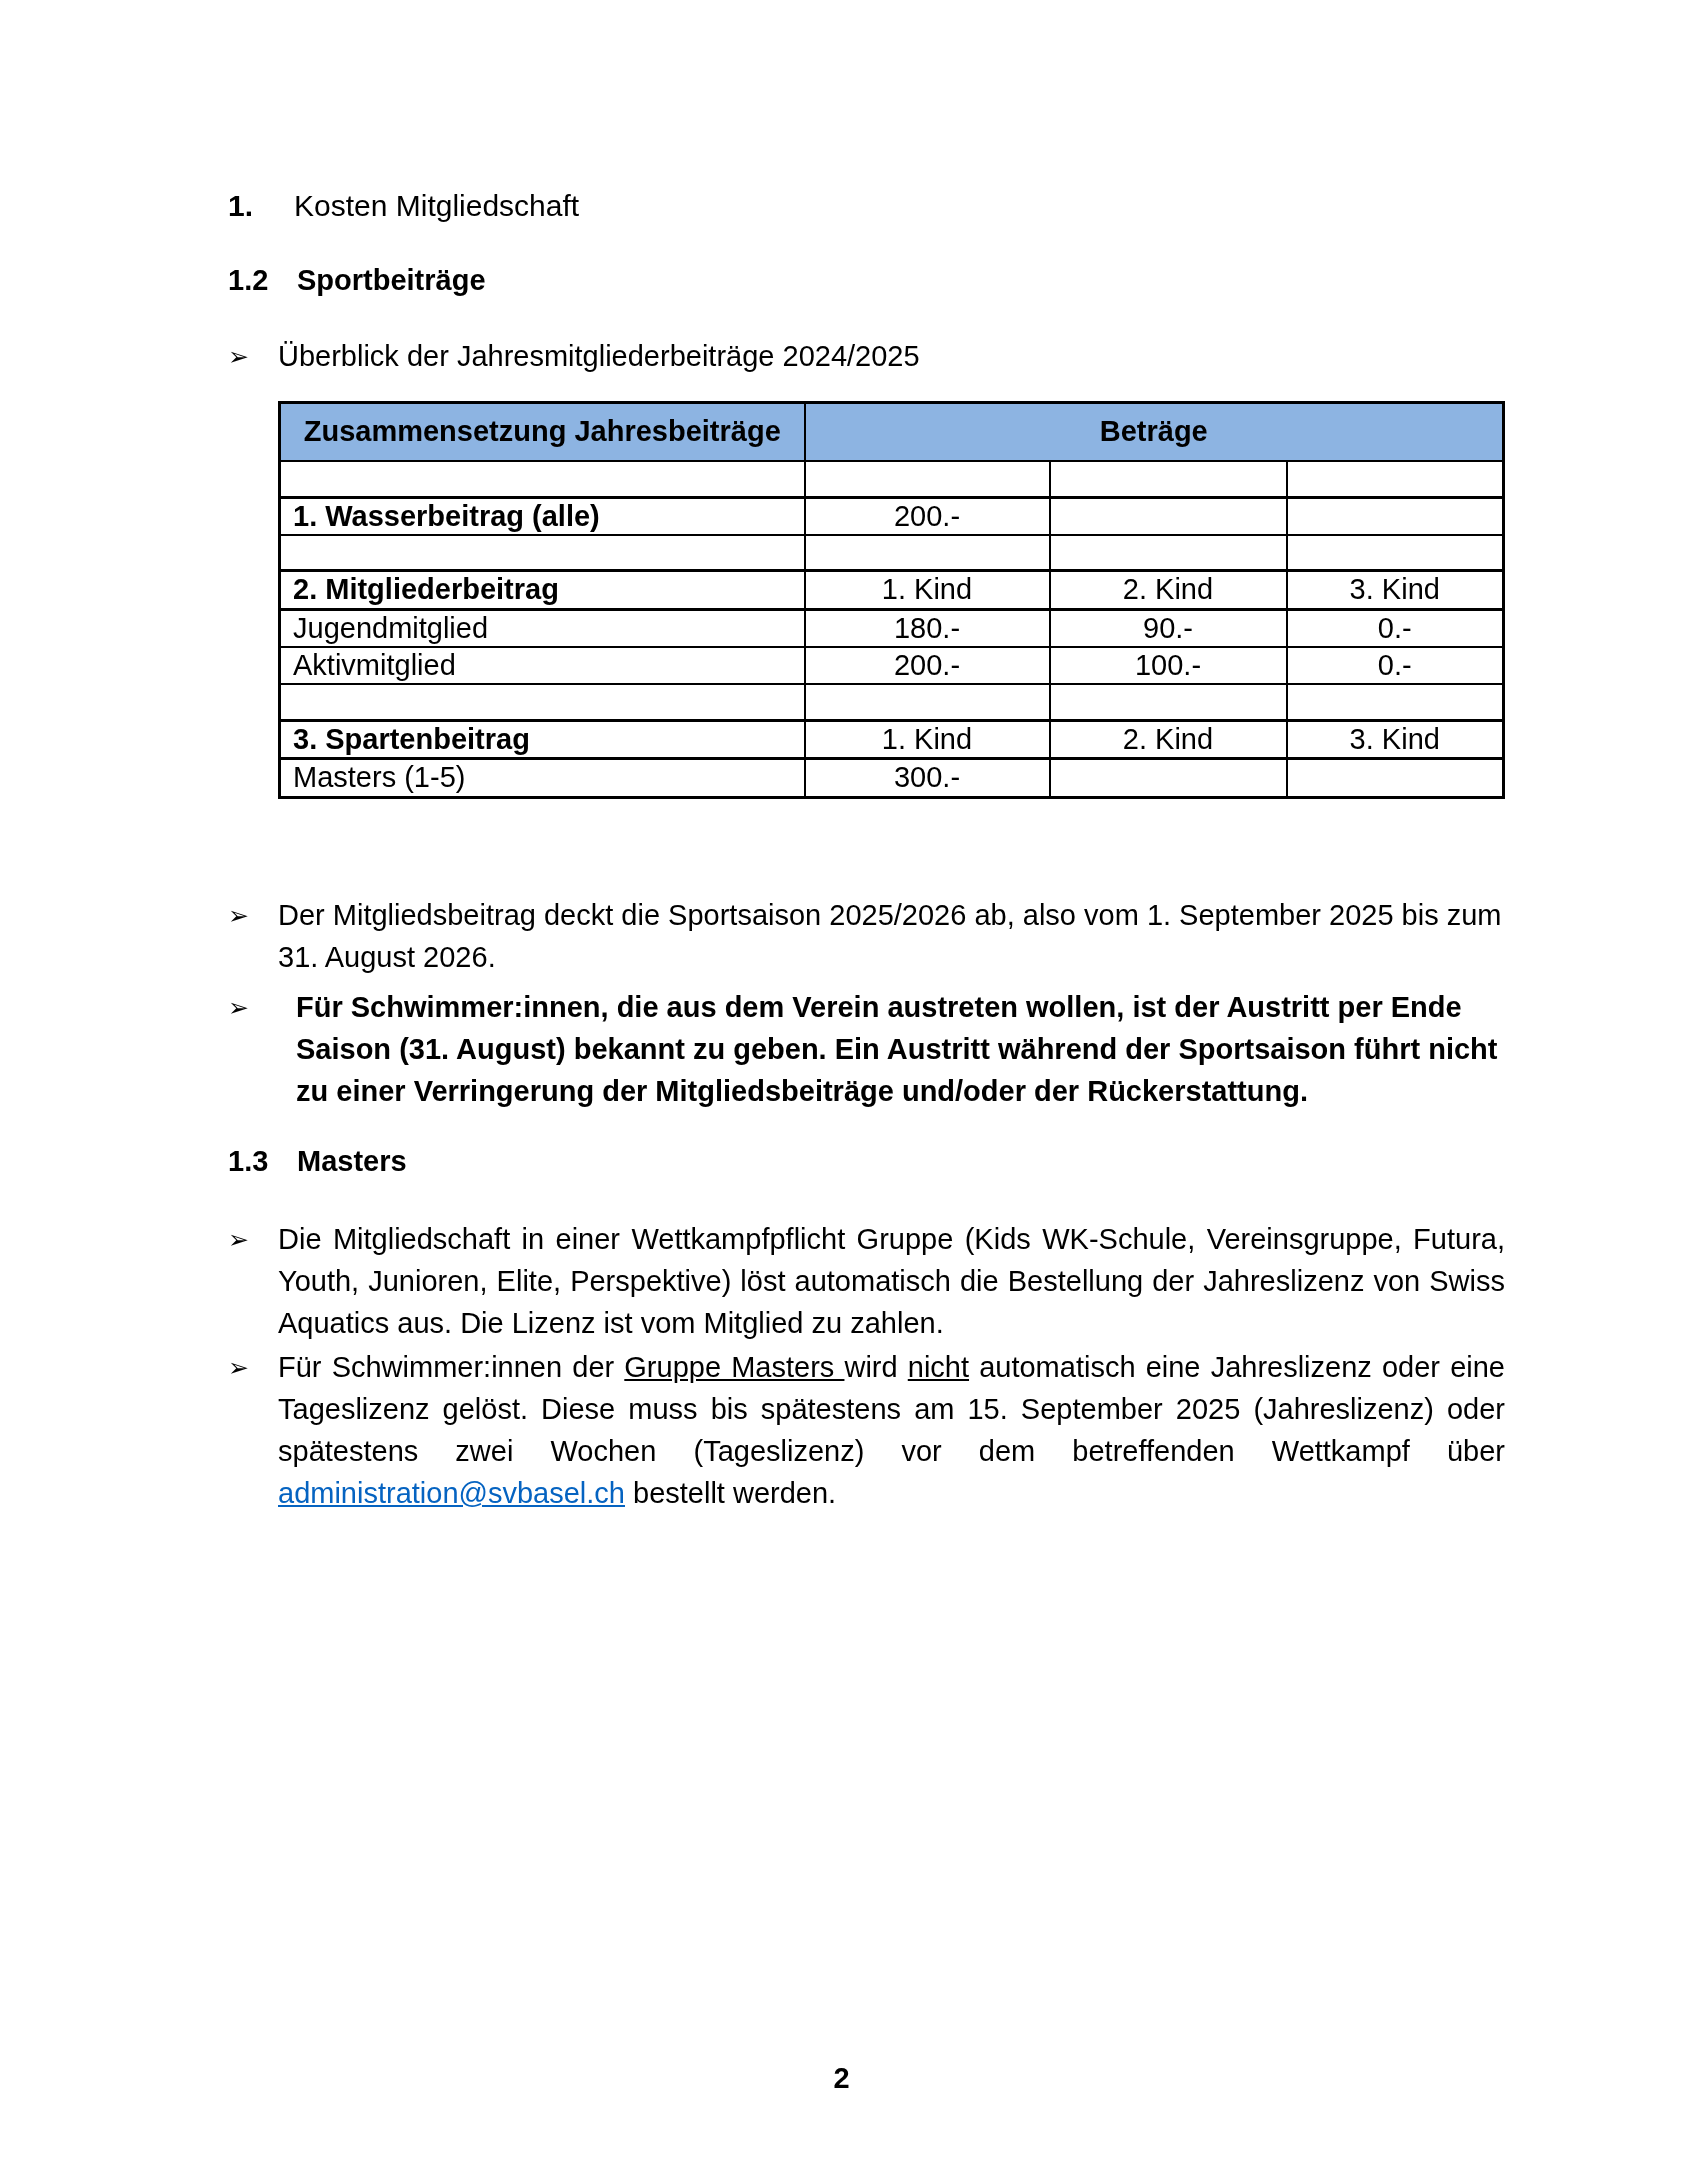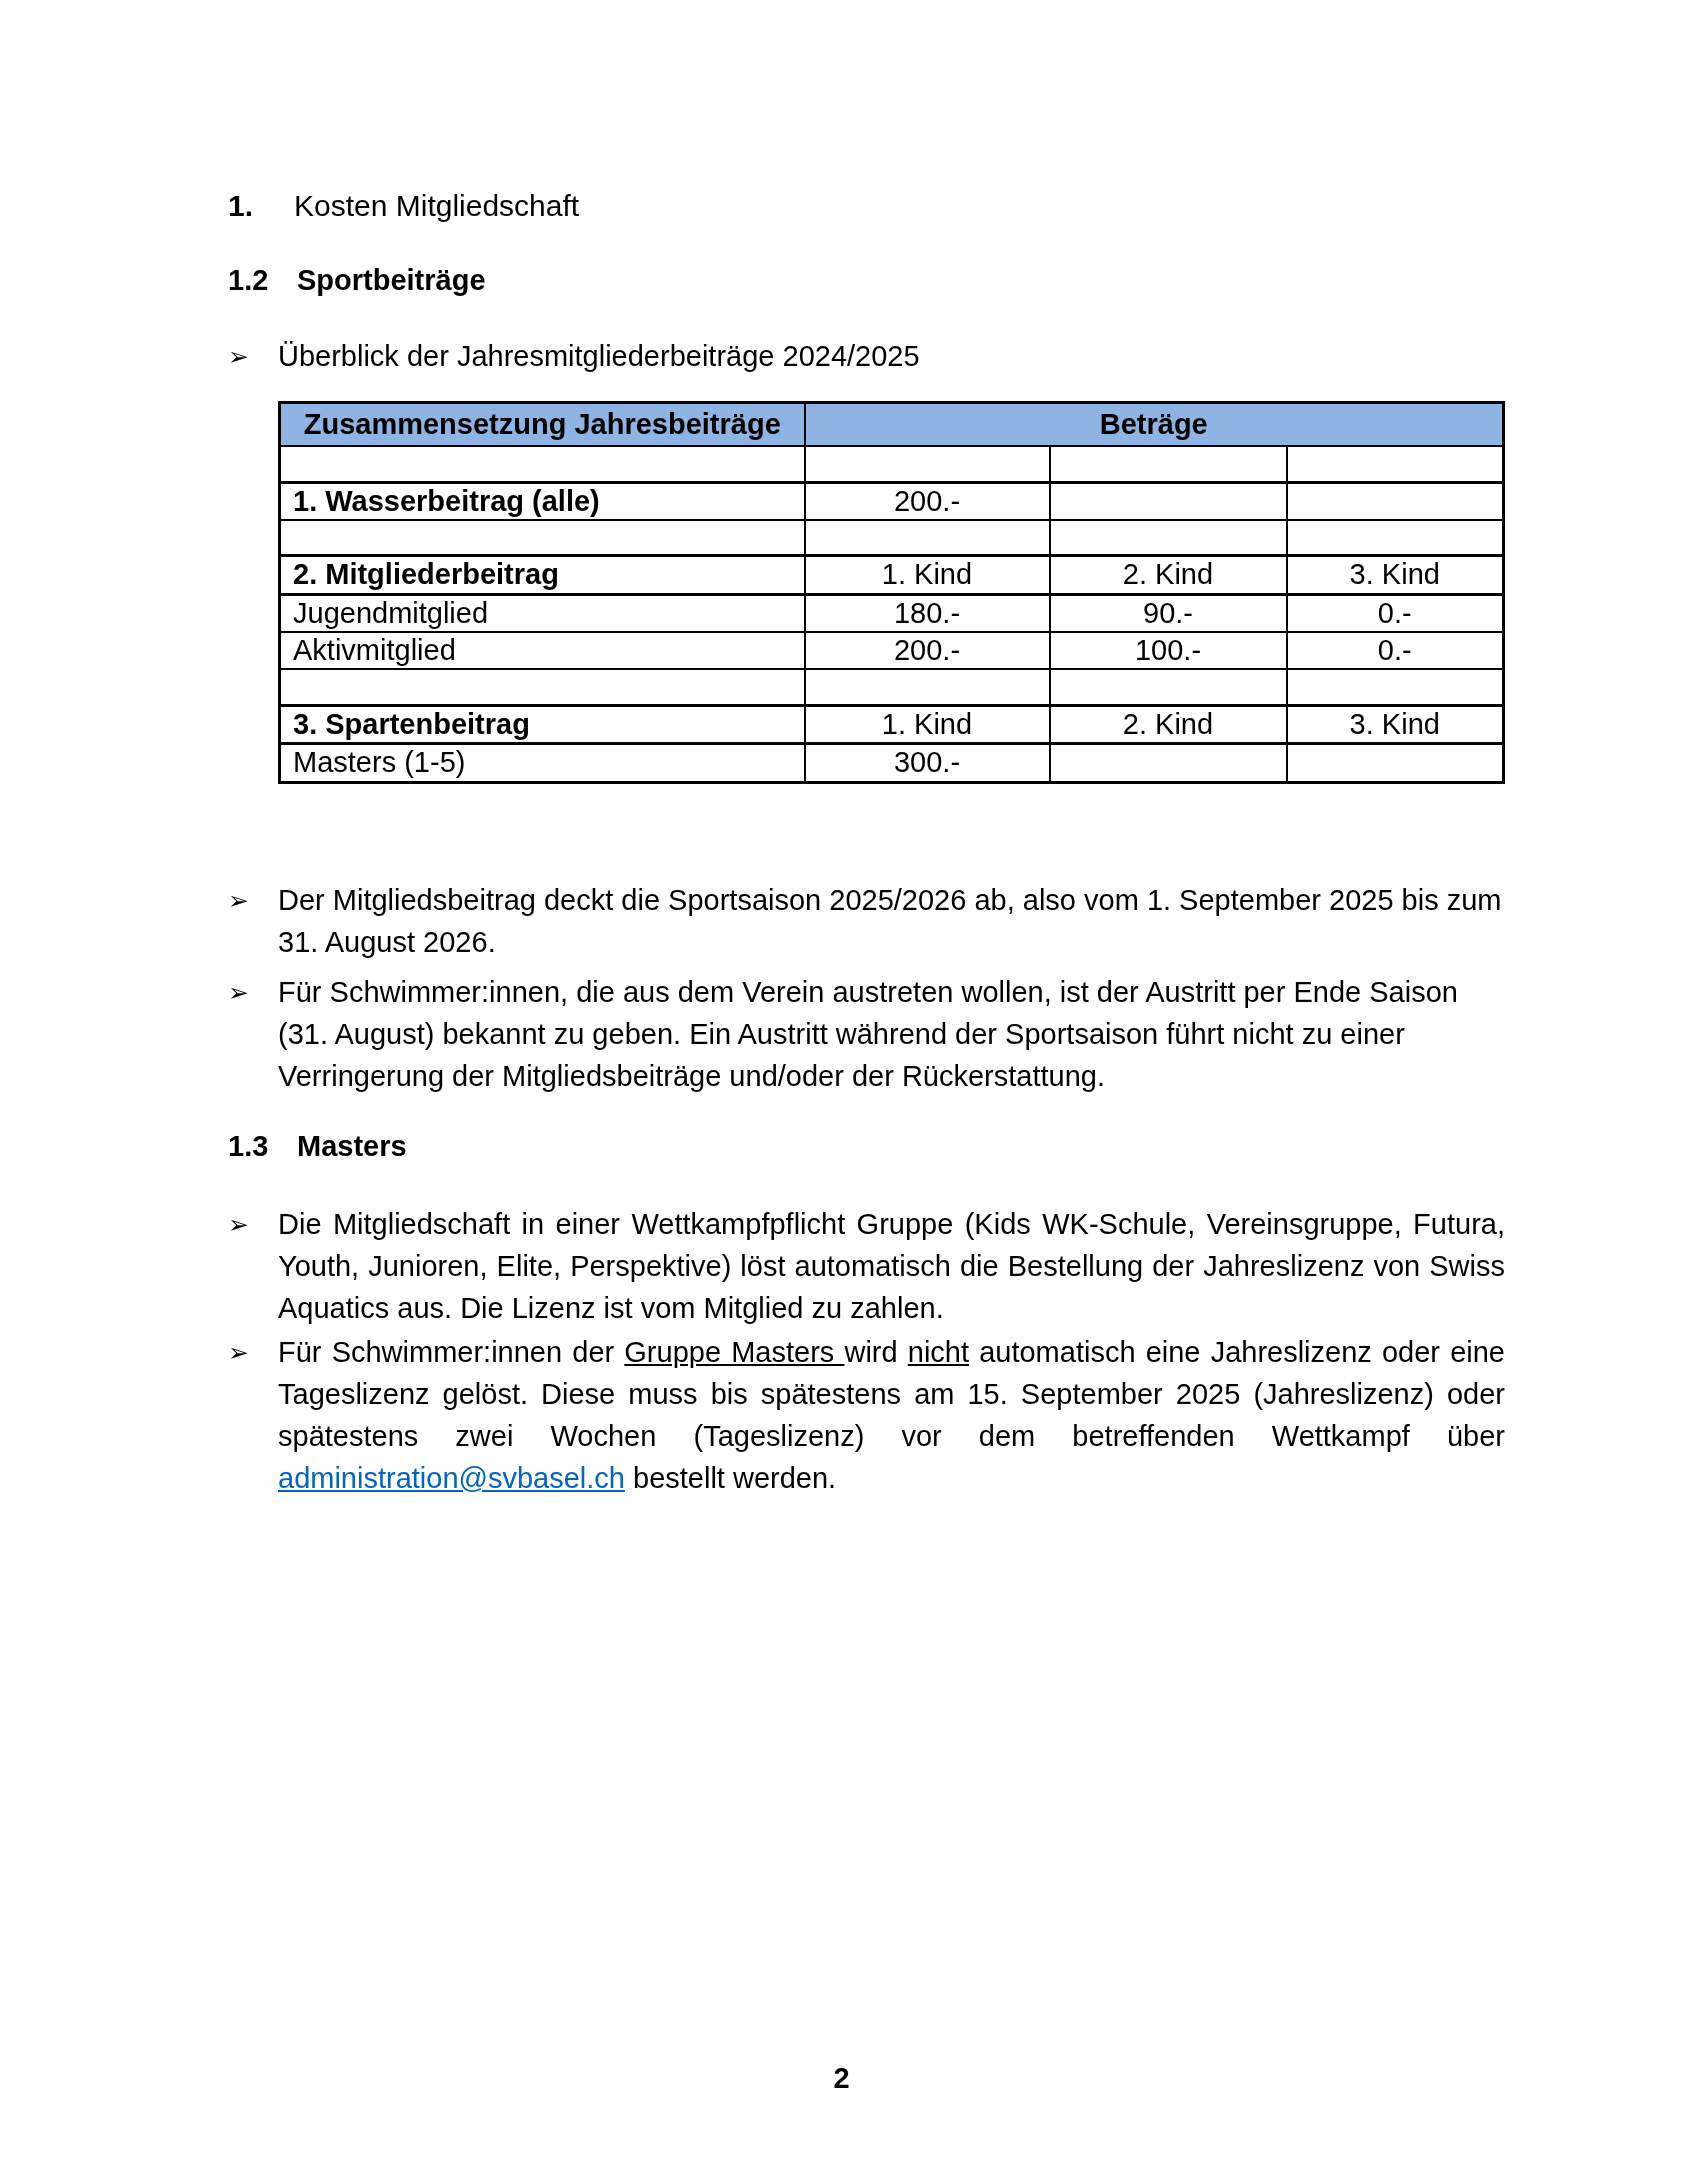--- a/index.html
+++ b/index.html
@@ -24,21 +24,21 @@
   .heading-1 { font-size: 30px; }
   .heading-1 .h-title { font-weight: normal; margin-left: 16px; }
   .heading.sub { font-weight: bold; }
   .heading-12 { margin-top: 31px; }
   .heading-13 { margin-top: 28px; align-items: center; }
 
   
   .bullet { display: flex; }
   .bullet .marker { flex: 0 0 50px; font-size: 25px; padding-top: 3px; }
   .bullet .btext { flex: 1 1 auto; }
-  .bullet.bold .btext { font-weight: normal; }
+  .bullet.bold .btext { font-weight: bold; margin-left: 18px; }
   .bullet.justified .btext { text-align: justify; }
   .bullet-overview { margin-top: 34px; }
   .bullet-season { margin-top: 95px; }
   .bullet-exit { margin-top: 8px; }
   .bullet-group { margin-top: 36px; }
   .bullet-masters { margin-top: 2px; }
 
   
   table.fee-table {
     border-collapse: collapse;
@@ -58,21 +58,21 @@
     height: 36px;
     vertical-align: middle;
     line-height: 1.15;
     overflow: hidden;
     white-space: nowrap;
   }
   .fee-table th {
     background: #8DB4E2;
     font-weight: bold;
     text-align: center;
-    height: 44px;
+    height: 59px;
   }
   .fee-table td.val { text-align: center; }
   .fee-table td.label { text-align: left; }
   .fee-table tr.section td.label { font-weight: bold; }
   .fee-table tr.thick-top td { border-top-width: 3px; }
   .fee-table tr.thick-bottom td { border-bottom-width: 3px; }
 
   
   .u { text-decoration: underline; }
   .b { font-weight: normal; }

